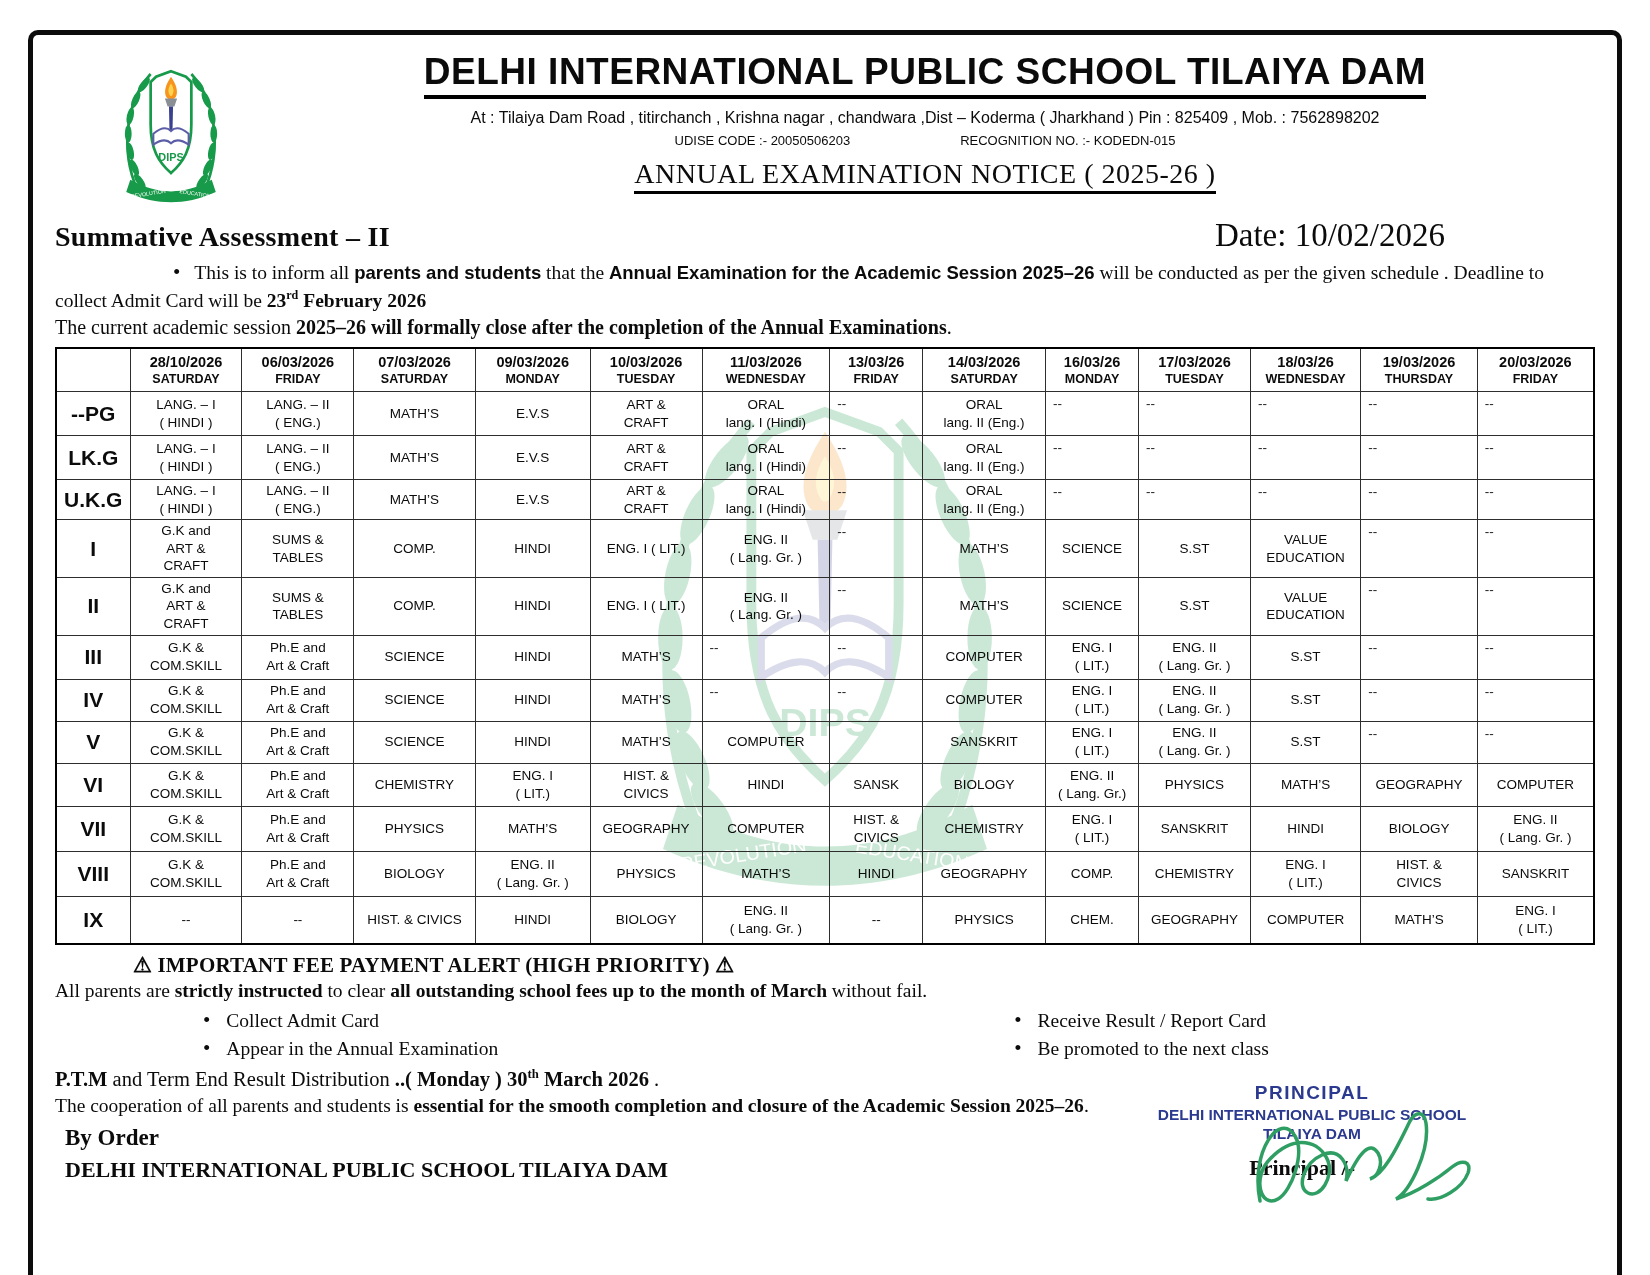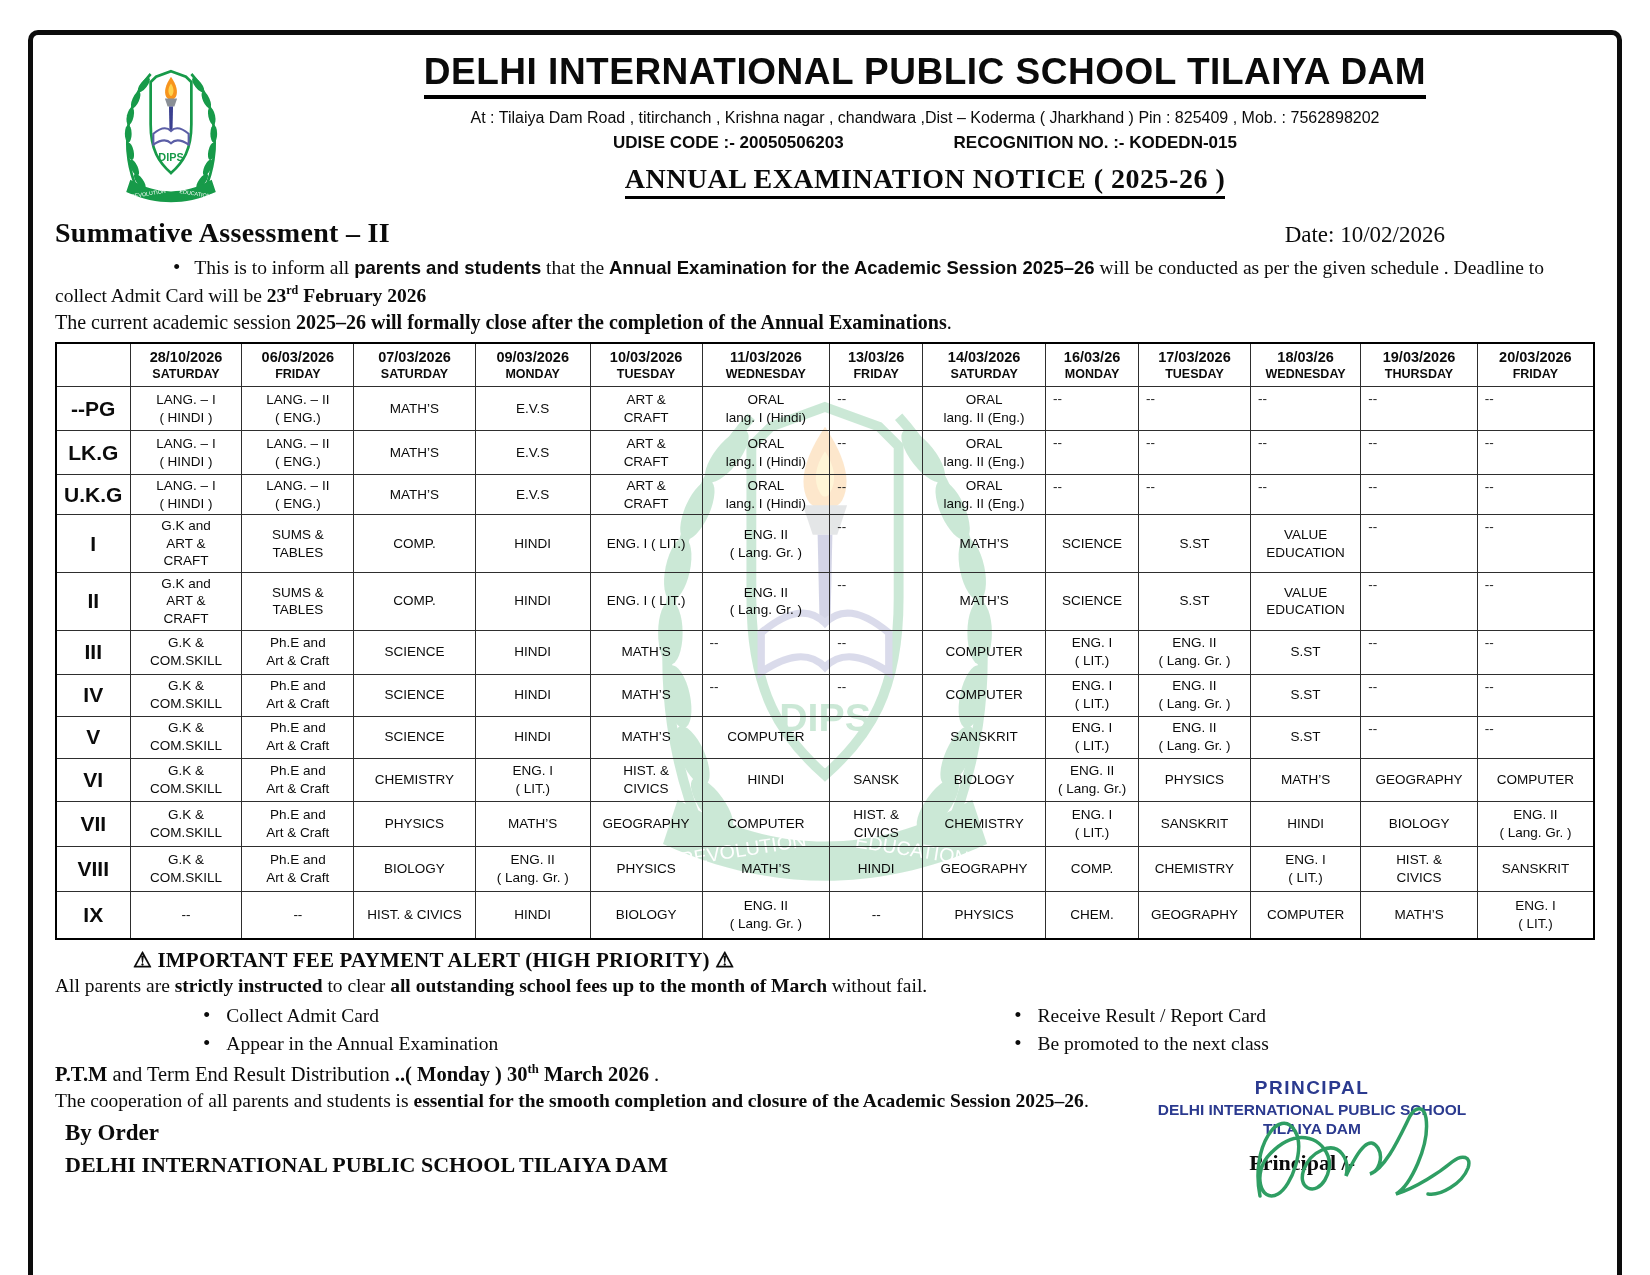--- a/index.html
+++ b/index.html
@@ -8,30 +8,30 @@
            border:5px solid #0c0c0c; border-bottom:9px double #0c0c0c; border-radius:10px;
            background:#fff; padding:8px 22px 0 22px; overflow:hidden; }
 
   
   .hdr { position:relative; min-height:168px; }
   .logo { position:absolute; left:40px; top:12px; width:152px; height:152px; }
   .hdr-text { margin-left:200px; text-align:center; }
   .school-name { display:inline-block; font-family:"Liberation Sans", sans-serif; font-weight:800;
                  font-size:37px; letter-spacing:.5px; border-bottom:4px solid #000; padding-bottom:2px; margin-top:8px; white-space:nowrap; }
   .address { font-family:"Liberation Sans", sans-serif; font-size:16px; margin-top:10px; }
-  .codes { font-family:"Liberation Sans", sans-serif; font-weight:700; font-size:17px; margin-top:6px;
+  .codes { font-family:"Liberation Sans", sans-serif; font-weight:400; font-size:13px; margin-top:6px;
            display:flex; justify-content:center; gap:110px; }
   .notice-title { text-align:center; margin-top:10px; }
-  .notice-title span { display:inline-block; font-weight:700; font-size:28px; letter-spacing:.5px;
+  .notice-title span { display:inline-block; font-weight:400; font-size:28px; letter-spacing:.5px;
                        border-bottom:3px solid #000; padding-bottom:1px; }
 
   
   .subhdr { display:flex; justify-content:space-between; align-items:baseline; margin-top:6px; padding-right:150px; }
   .assessment { font-weight:700; font-size:28px; letter-spacing:.3px; }
-  .date-label { font-size:23px; }
+  .date-label { font-size:33px; }
   .intro { font-size:19.5px; line-height:1.38; text-indent:118px; margin-top:4px; }
   .intro .dot { font-size:21px; padding-right:14px; }
   .closing { font-size:20px; margin-top:2px; }
   b.sans { font-family:"Liberation Sans", sans-serif; font-size:18.5px; }
 
   
   .table-wrap { position:relative; margin-top:8px; }
   .watermark { position:absolute; left:50%; top:47%; transform:translate(-50%,-50%);
                width:540px; height:590px; opacity:.22; z-index:0; pointer-events:none; }
   table { position:relative; z-index:1; width:100%; border-collapse:collapse; table-layout:fixed;

